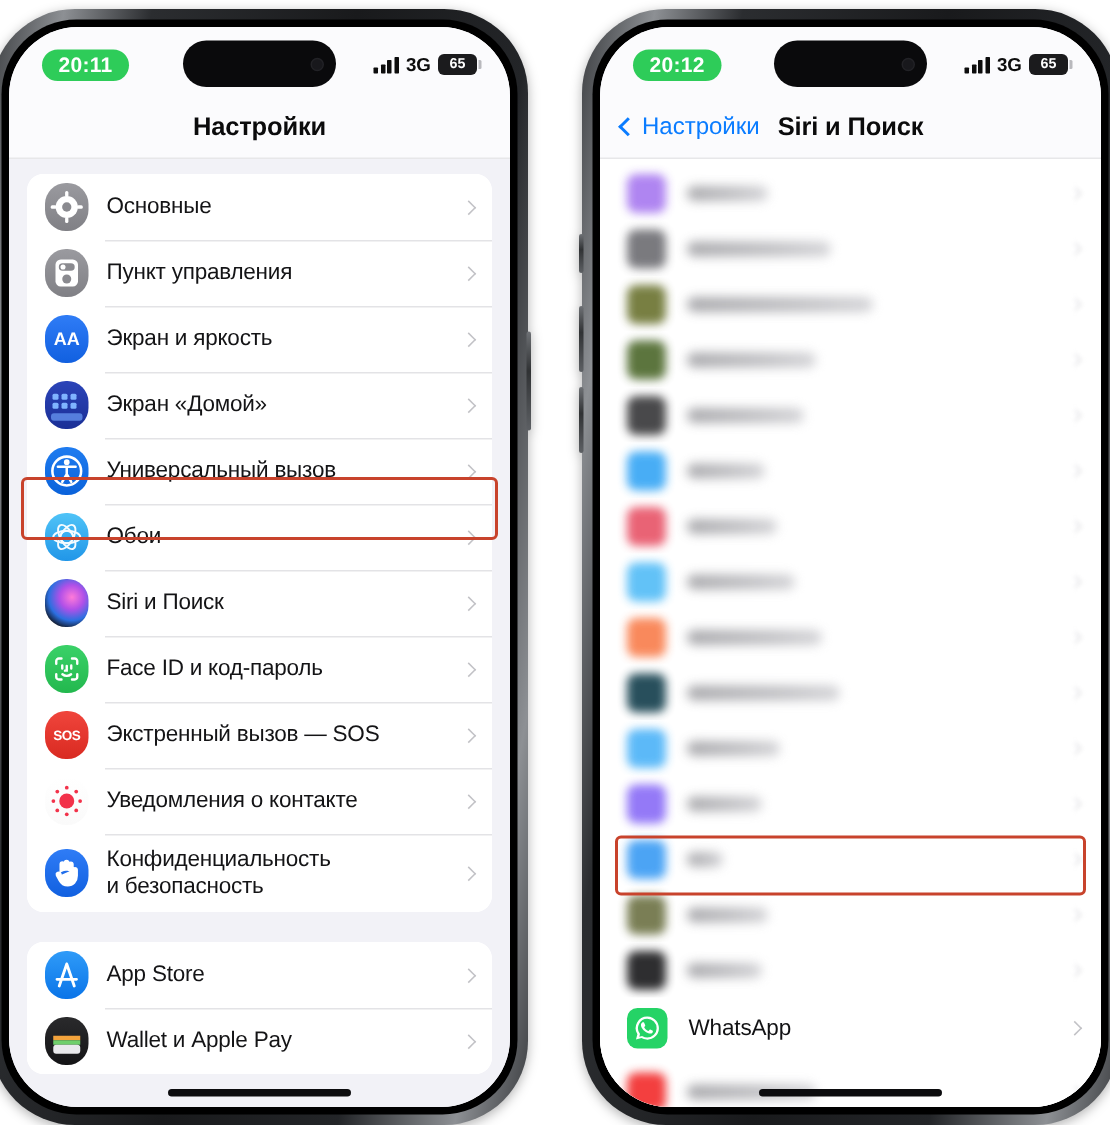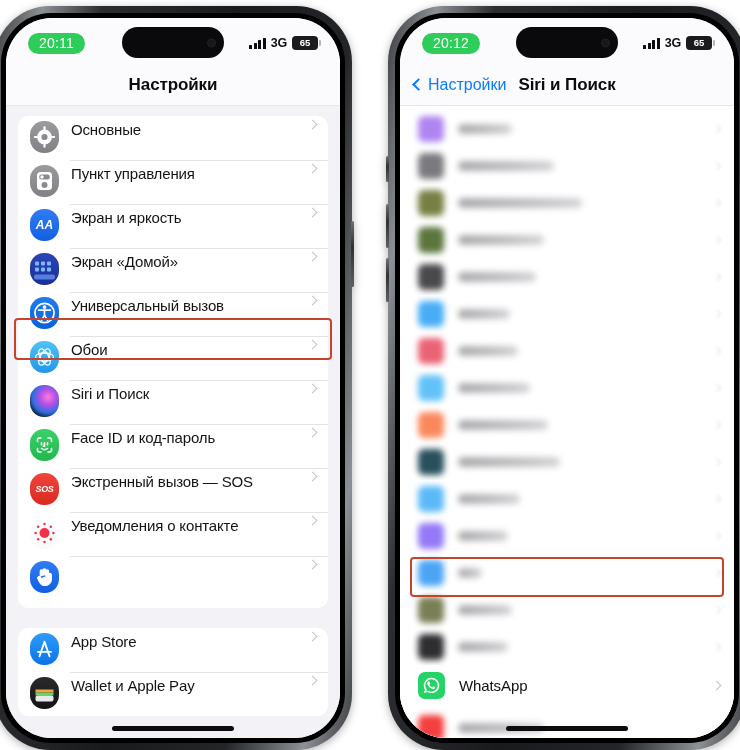--- a/index.html
+++ b/index.html
@@ -62,21 +62,21 @@
     background: #fbfbfd;
     display: flex;
     align-items: center;
     padding: 0 22px;
     z-index: 4;
   }
   .time-pill {
     background: #2ecc59;
     color: #ffffff;
     font-size: 14px;
-    font-weight: normal;
+    font-weight: bold;
     letter-spacing: .2px;
     padding: 3px 11px 4px;
     border-radius: 11px;
     line-height: 1;
     margin-top: 4px;
   }
   .island {
     position: absolute;
     left: 50%; top: 9px;
     transform: translateX(-50%);
@@ -161,41 +161,41 @@
     background: #ffffff;
     border-radius: 11px;
     margin: 0 12px 20px;
     overflow: hidden;
   }
   .group.first { margin-top: 10px; }
 
   .row {
     position: relative;
     display: flex;
+    align-items: center;
     min-height: 44px;
     padding: 5px 12px 5px 12px;
     background: #ffffff;
   }
   .row + .row::before {
     content: "";
     position: absolute;
     left: 52px; right: 0; top: 0;
     height: 1px; background: #e3e3e6;
   }
   .ico {
     width: 29px; height: 32px;
     border-radius: 14px;
     flex: 0 0 29px;
     margin-right: 12px;
     display: flex; align-items: center; justify-content: center;
     color: #fff;
     font-size: 13px; font-weight: bold;
     overflow: hidden;
     position: relative;
-    font-style: italic;
   }
   .label {
     font-size: 15px;
     color: #141416;
     line-height: 1.22;
     letter-spacing: -.15px;
     white-space: pre-line;
   }
   .chev {
     margin-left: auto;
@@ -468,20 +468,22 @@
               <div class="chev"></div>
             </div>
 
 
             <div class="row" style="min-height:52px;">
               <div class="ico g-priv">
                 <svg class="glyph" viewBox="0 0 29 29">
                   <path d="M10.2 14.2V8.6a1.4 1.4 0 1 1 2.8 0v4.4M13 13V7.6a1.4 1.4 0 1 1 2.8 0V13M15.8 13.2V8.7a1.4 1.4 0 1 1 2.8 0v5.3M18.6 12.4a1.4 1.4 0 1 1 2.8 0v4c0 4-2.6 6.6-6.2 6.6-3.1 0-4.6-1.5-5.7-3.6l-1.8-3.4a1.4 1.4 0 0 1 2.2-1.6l1.1 1.3" fill="#fff" stroke="#fff" stroke-width="1.1" stroke-linejoin="round"></path>
                 </svg>
               </div>
+              <div class="label">Конфиденциальность
+и безопасность</div>
               <div class="chev"></div>
             </div>
           </div>
 
           <div class="group">
             <div class="row">
               <div class="ico g-app">
                 <svg class="glyph" viewBox="0 0 29 29">
                   <path d="M14.5 7.2 9.5 21.8M14.5 7.2l5 14.6M8 17.4h13" stroke="#fff" stroke-width="1.9" stroke-linecap="round" fill="none"></path>
                 </svg>

